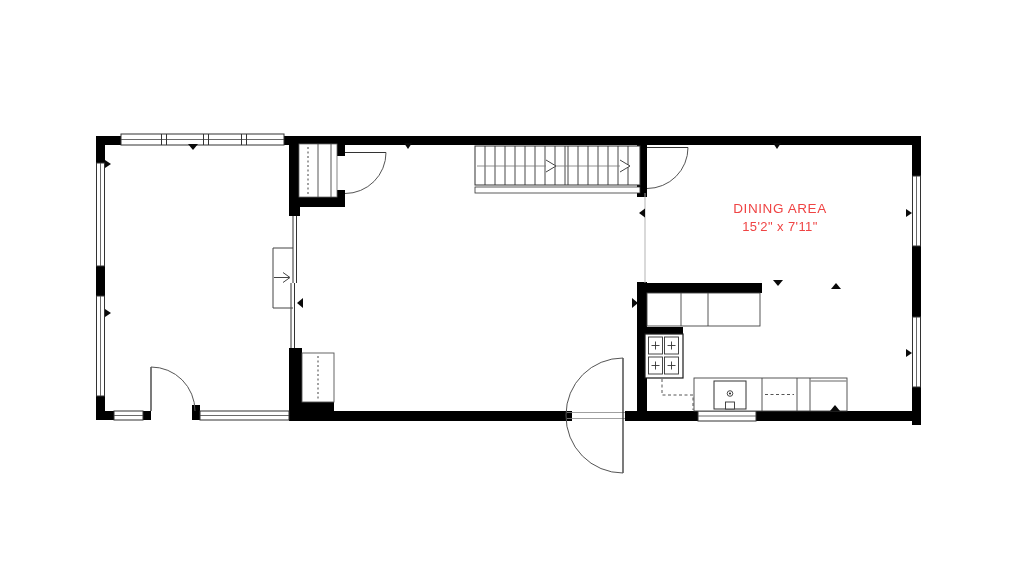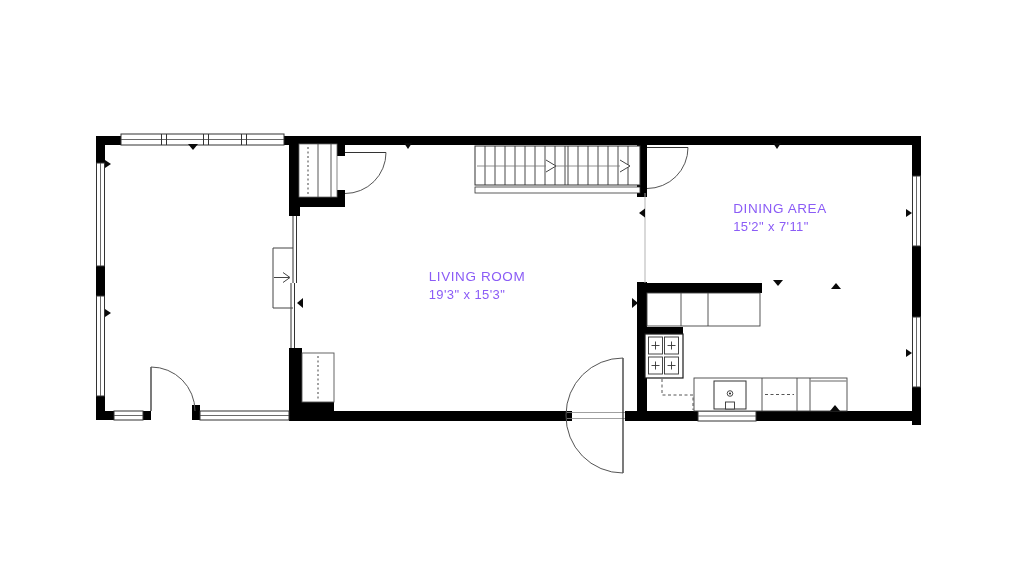--- a/index.html
+++ b/index.html
@@ -1,20 +1,20 @@
 <!DOCTYPE html>
 <html><head>
 <meta charset="utf-8">
 <style>
   html,body{margin:0;padding:0;background:#ffffff;}
   .stage{position:relative;width:1024px;height:576px;background:#ffffff;overflow:hidden;
          font-family:"Liberation Sans", sans-serif;}
   .stage svg{position:absolute;left:0;top:0;}
-  .room-label{position:absolute;transform:translate(-50%,-50%);
-              white-space:nowrap;color:#8b5cf6;}
+  .room-label{position:absolute;transform:translate(-50%,-50%);text-align:center;
+              white-space:nowrap;color:#ef4444;}
   .rname{font-size:13.5px;letter-spacing:.6px;}
   .rdims{font-size:13px;margin-top:3px;letter-spacing:.4px;}
 </style>
 </head>
 <body>
 
 <div class="stage">
 <svg width="1024" height="576" viewBox="0 0 1024 576">
 
   <g fill="#000000" shape-rendering="crispEdges">
@@ -222,21 +222,17 @@
     <polygon points="632,298 638,303 632,308"></polygon>
     <polygon points="303,298 297,303 303,308"></polygon>
     <polygon points="906,209 912,213 906,217"></polygon>
     <polygon points="906,349 912,353 906,357"></polygon>
     <polygon points="773,280 783,280 778,286"></polygon>
     <polygon points="831,289 841,289 836,283"></polygon>
     <polygon points="830,411 840,411 835,405"></polygon>
   </g>
 </svg>
 
-  <div class="room-label" style="left:477px;top:285px">
-    <div class="rname">LIVING ROOM</div>
-    <div class="rdims">19'3" x 15'3"</div>
-  </div>
   <div class="room-label" style="left:780px;top:217px">
     <div class="rname">DINING AREA</div>
     <div class="rdims">15'2" x 7'11"</div>
   </div>
 </div>
 
 </body></html>

